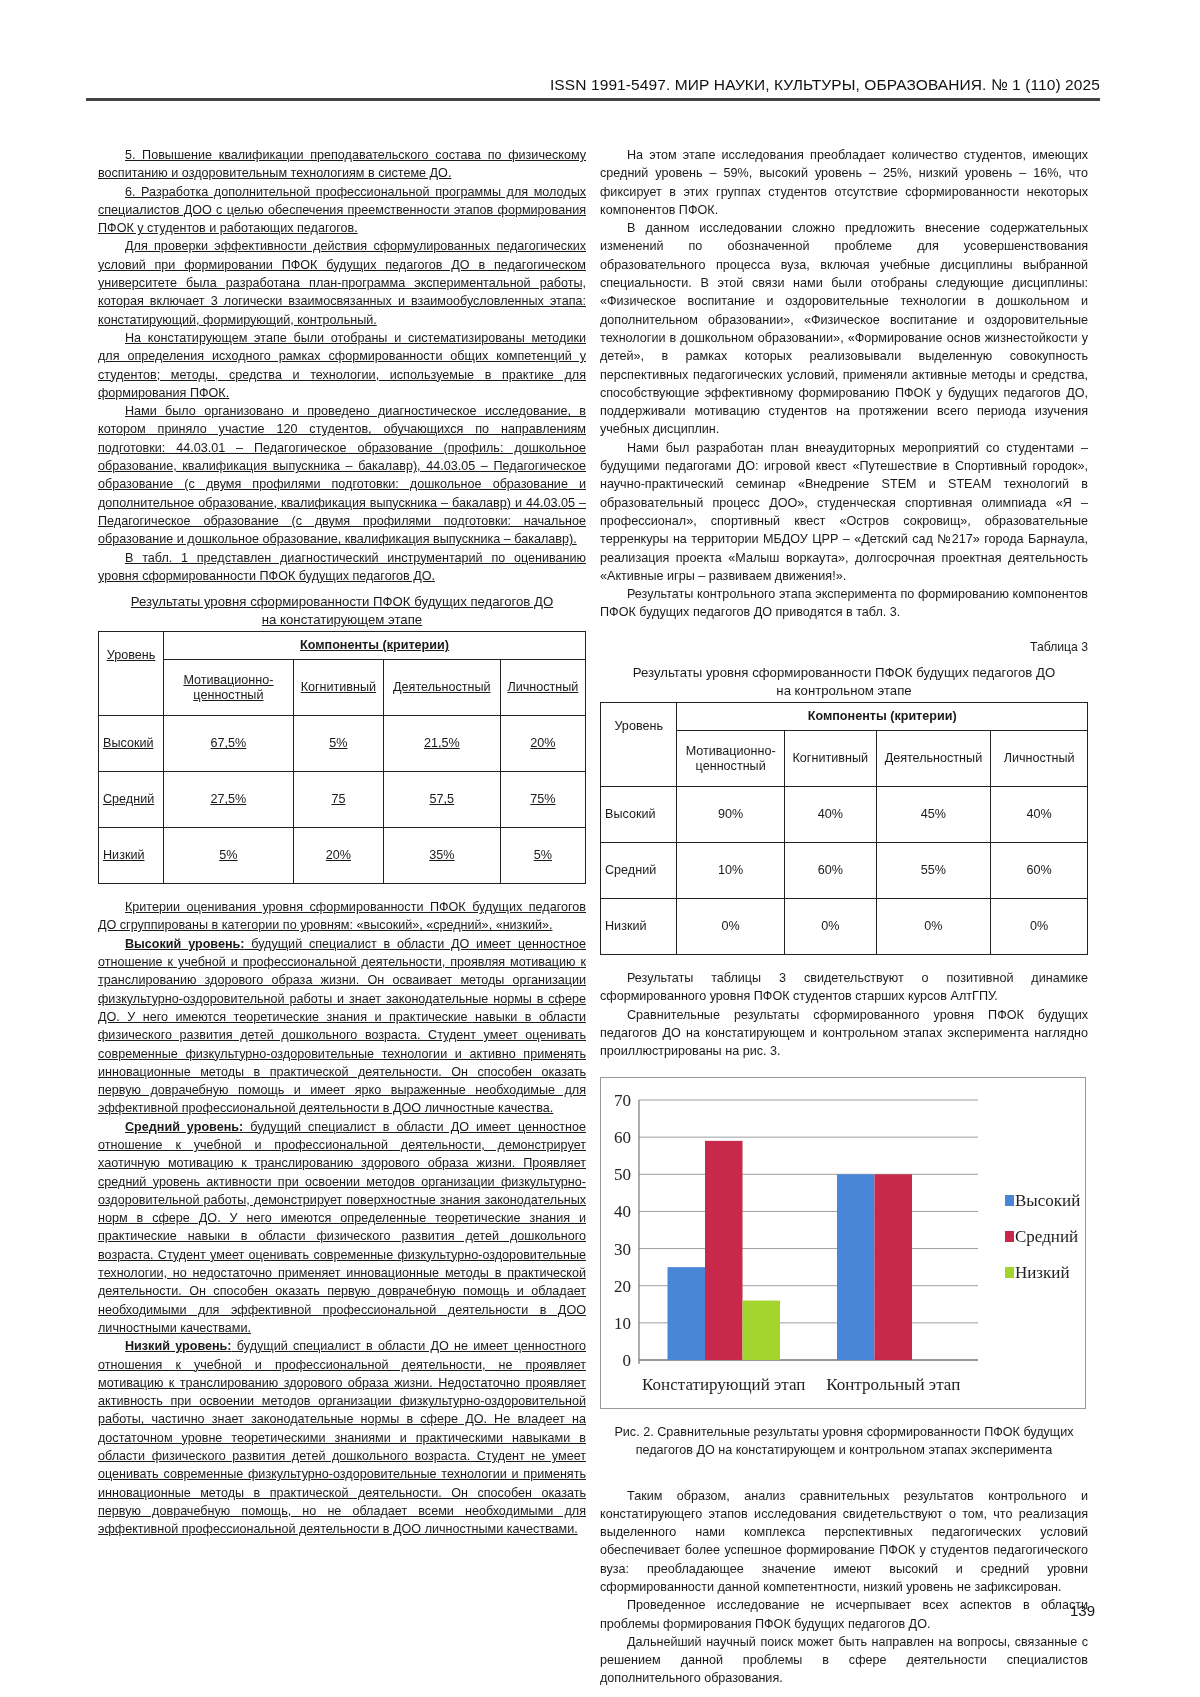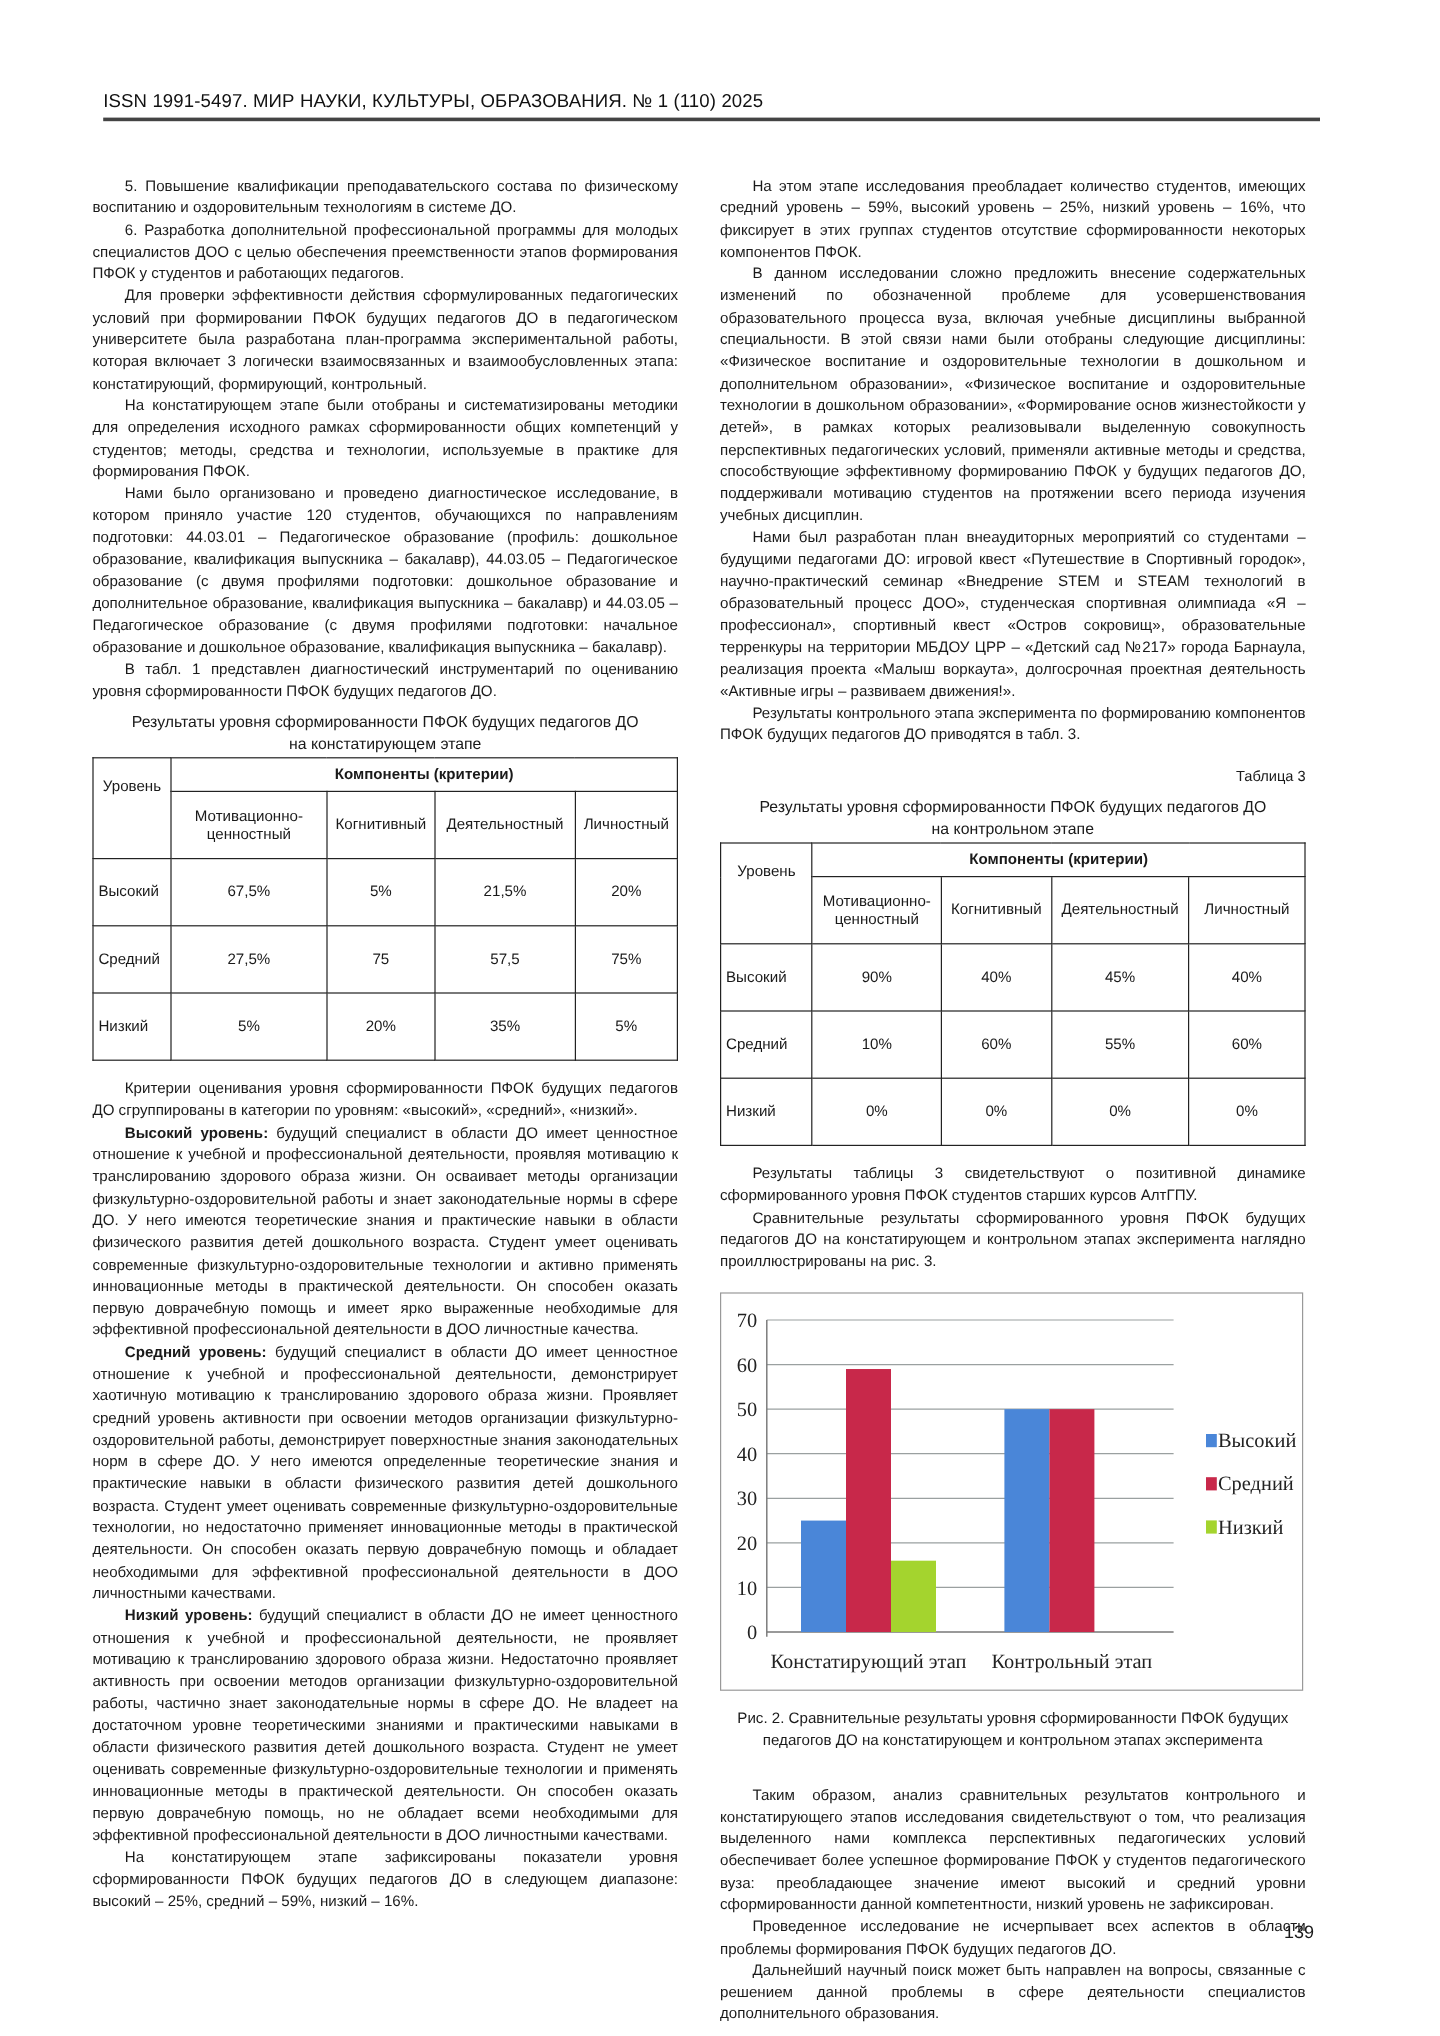--- a/index.html
+++ b/index.html
@@ -1,20 +1,20 @@
 <!DOCTYPE html>
 <html><head>
 <meta charset="utf-8">
 <style>
   html,body{margin:0;padding:0;background:#fff;}
   body{width:1200px;height:1697px;position:relative;font-family:"Liberation Sans",sans-serif;color:#1a1a1a;overflow:hidden;}
-  .header{position:absolute;left:86px;top:76px;width:1014px;text-align:left;font-size:15.5px;letter-spacing:0.1px;color:#111;}
+  .header{position:absolute;left:86px;top:76px;width:1014px;text-align:right;font-size:15.5px;letter-spacing:0.1px;color:#111;}
   .header-rule{position:absolute;left:86px;top:98px;width:1014px;height:3px;background:#444;}
   .col{position:absolute;top:146px;width:488px;font-size:12.6px;line-height:18.3px;text-align:justify;}
-  .col.left{left:77px;}
+  .col.left{left:98px;text-decoration:underline;}
   .col.right{left:600px;}
   .col p{margin:0;text-indent:27px;}
   .col p b{font-weight:bold;}
   .tbl-label{text-align:right;font-size:12.2px;margin-top:16px;}
   .tbl-title{text-align:center;font-size:13.2px;line-height:18px;margin:8px 0 2px 0;}
   table.data{border-collapse:collapse;width:100%;font-size:12.6px;line-height:15px;}
   table.data td,table.data th{border:1.4px solid #222;padding:20px 4px;text-align:center;font-weight:normal;}
   table.data th.group{font-weight:bold;padding:6px 4px;}
   table.data td.lvl{text-align:left;}
   .after-table{margin-top:14px;}
@@ -82,21 +82,20 @@
       <td>5%</td>
     </tr>
   </tbody>
     </table>
 
   <div class="after-table">
     <p>Критерии оценивания уровня сформированности ПФОК будущих педагогов ДО сгруппированы в категории по уровням: «высокий», «средний», «низкий».</p>
     <p><b>Высокий уровень:</b><span> будущий специалист в области ДО имеет ценностное отношение к учебной и профессиональной деятельности, проявляя мотивацию к транслированию здорового образа жизни. Он осваивает методы организации физкультурно-оздоровительной работы и знает законодательные нормы в сфере ДО. У него имеются теоретические знания и практические навыки в области физического развития детей дошкольного возраста. Студент умеет оценивать современные физкультурно-оздоровительные технологии и активно применять инновационные методы в практической деятельности. Он способен оказать первую доврачебную помощь и имеет ярко выраженные необходимые для эффективной профессиональной деятельности в ДОО личностные качества.</span></p>
     <p><b>Средний уровень:</b><span> будущий специалист в области ДО имеет ценностное отношение к учебной и профессиональной деятельности, демонстрирует хаотичную мотивацию к транслированию здорового образа жизни. Проявляет средний уровень активности при освоении методов организации физкультурно-оздоровительной работы, демонстрирует поверхностные знания законодательных норм в сфере ДО. У него имеются определенные теоретические знания и практические навыки в области физического развития детей дошкольного возраста. Студент умеет оценивать современные физкультурно-оздоровительные технологии, но недостаточно применяет инновационные методы в практической деятельности. Он способен оказать первую доврачебную помощь и обладает необходимыми для эффективной профессиональной деятельности в ДОО личностными качествами.</span></p>
     <p><b>Низкий уровень:</b><span> будущий специалист в области ДО не имеет ценностного отношения к учебной и профессиональной деятельности, не проявляет мотивацию к транслированию здорового образа жизни. Недостаточно проявляет активность при освоении методов организации физкультурно-оздоровительной работы, частично знает законодательные нормы в сфере ДО. Не владеет на достаточном уровне теоретическими знаниями и практическими навыками в области физического развития детей дошкольного возраста. Студент не умеет оценивать современные физкультурно-оздоровительные технологии и применять инновационные методы в практической деятельности. Он способен оказать первую доврачебную помощь, но не обладает всеми необходимыми для эффективной профессиональной деятельности в ДОО личностными качествами.</span></p>
-    <p>На констатирующем этапе зафиксированы показатели уровня сформированности ПФОК будущих педагогов ДО в следующем диапазоне: высокий – 25%, средний – 59%, низкий – 16%.</p>
   </div>
 </div>
 
 <div class="col right">
   <p>На этом этапе исследования преобладает количество студентов, имеющих средний уровень – 59%, высокий уровень – 25%, низкий уровень – 16%, что фиксирует в этих группах студентов отсутствие сформированности некоторых компонентов ПФОК.</p>
   <p>В данном исследовании сложно предложить внесение содержательных изменений по обозначенной проблеме для усовершенствования образовательного процесса вуза, включая учебные дисциплины выбранной специальности. В этой связи нами были отобраны следующие дисциплины: «Физическое воспитание и оздоровительные технологии в дошкольном и дополнительном образовании», «Физическое воспитание и оздоровительные технологии в дошкольном образовании», «Формирование основ жизнестойкости у детей», в рамках которых реализовывали выделенную совокупность перспективных педагогических условий, применяли активные методы и средства, способствующие эффективному формированию ПФОК у будущих педагогов ДО, поддерживали мотивацию студентов на протяжении всего периода изучения учебных дисциплин.</p>
   <p>Нами был разработан план внеаудиторных мероприятий со студентами – будущими педагогами ДО: игровой квест «Путешествие в Спортивный городок», научно-практический семинар «Внедрение STEM и STEAM технологий в образовательный процесс ДОО», студенческая спортивная олимпиада «Я – профессионал», спортивный квест «Остров сокровищ», образовательные терренкуры на территории МБДОУ ЦРР – «Детский сад №217» города Барнаула, реализация проекта «Малыш воркаута», долгосрочная проектная деятельность «Активные игры – развиваем движения!».</p>
   <p>Результаты контрольного этапа эксперимента по формированию компонентов ПФОК будущих педагогов ДО приводятся в табл. 3.</p>
 
   <div class="tbl-label">Таблица 3</div>

